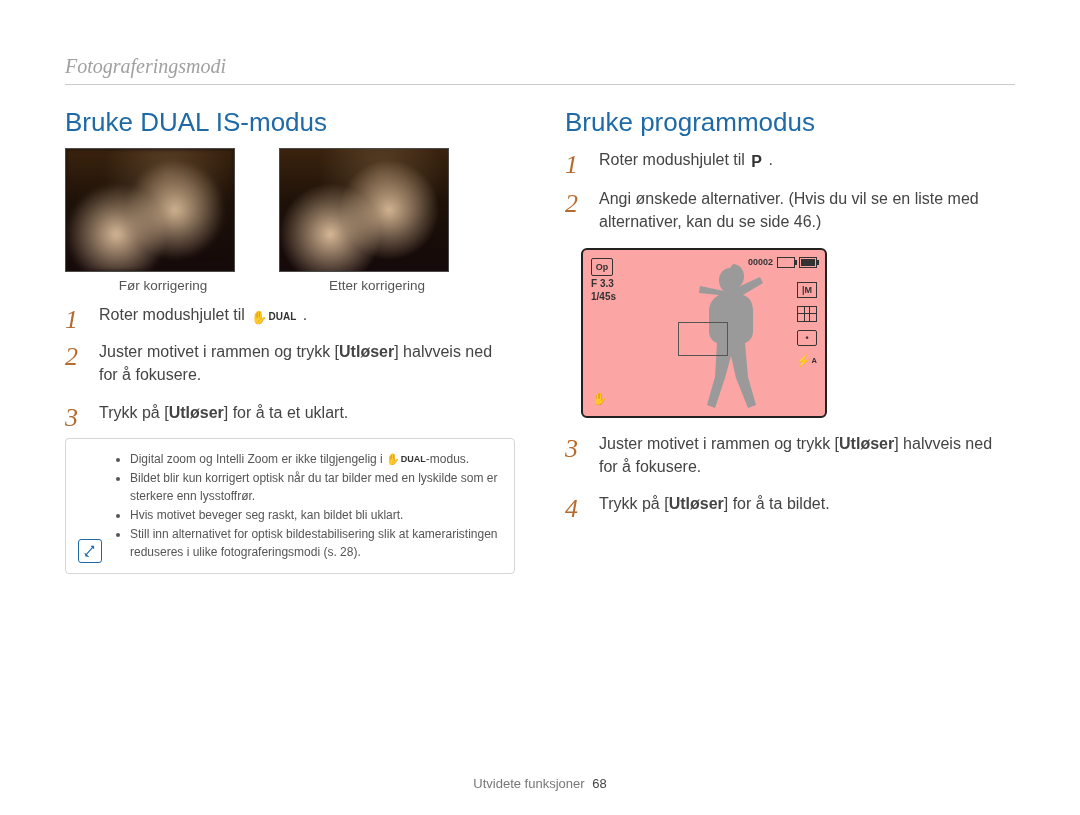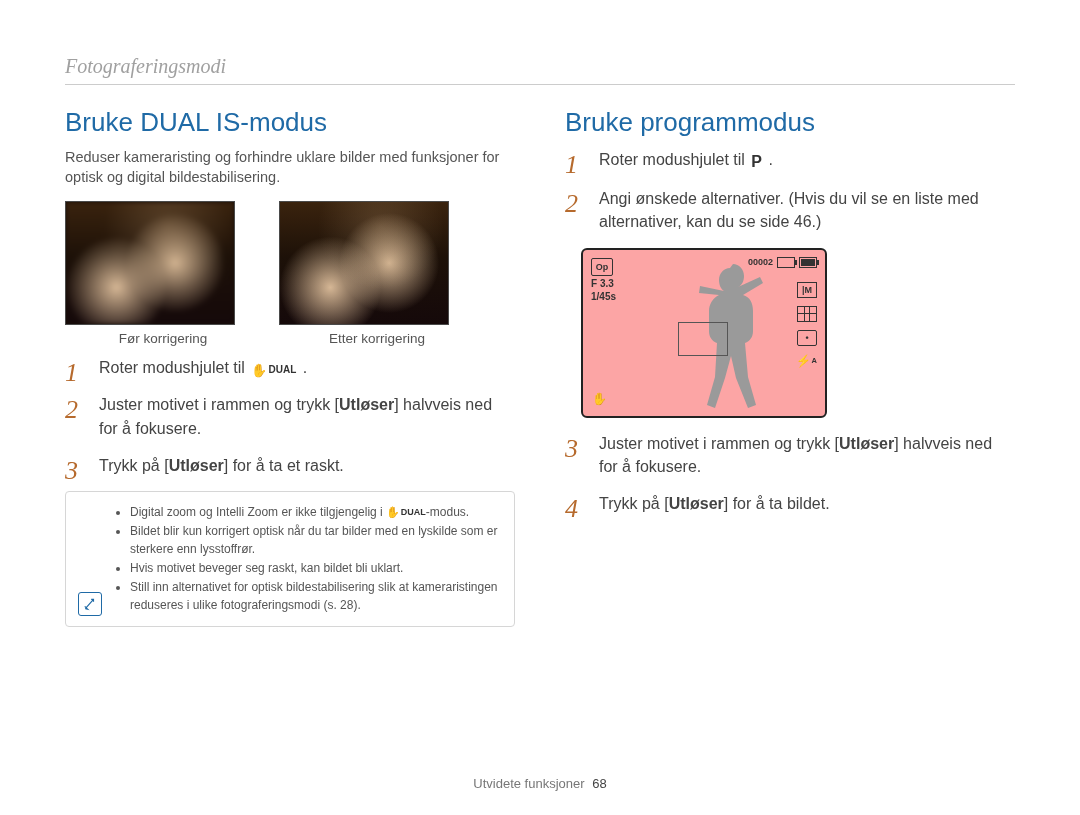--- a/index.html
+++ b/index.html
@@ -254,21 +254,20 @@
 
 <div class="page">
 
   <div class="breadcrumb">Fotograferingsmodi</div>
   <hr class="rule">
 
   <div class="columns">
 
     <div class="col">
       <h2 class="section-title">Bruke DUAL IS-modus</h2>
-      <div class="intro">Reduser kameraristing og forhindre uklare bilder med funksjoner for optisk og digital bildestabilisering.</div>
 
       <div class="figrow">
         <div class="fig">
           <div class="photo blurry">
             <div class="photo-bg"></div>
           </div>
           <div class="caption">Før korrigering</div>
         </div>
         <div class="fig">
           <div class="photo">
@@ -284,21 +283,21 @@
           <span class="modeicon dualicon">
             <span class="hand">✋</span>
               <span>DUAL</span>
           </span>
           <span>.</span>
         </li>
         <li>
           <span>Juster motivet i rammen og trykk [</span><span class="bold">Utløser</span><span>] halvveis ned for å fokusere.</span>
         </li>
         <li>
-          <span>Trykk på [</span><span class="bold">Utløser</span><span>] for å ta et raskt.</span>
+          <span>Trykk på [</span><span class="bold">Utløser</span><span>] for å ta et uklart.</span>
         </li>
       </ol>
 
       <div class="notebox">
         <div class="noteicon">
           <svg viewBox="0 0 24 24" fill="none" stroke="currentColor" stroke-width="2">
             <path d="M4 20 L18 4 M14 4 L18 4 L18 8 M4 20 L8 21 L3 16"></path>
           </svg>
         </div>
         <ul class="notelist">

